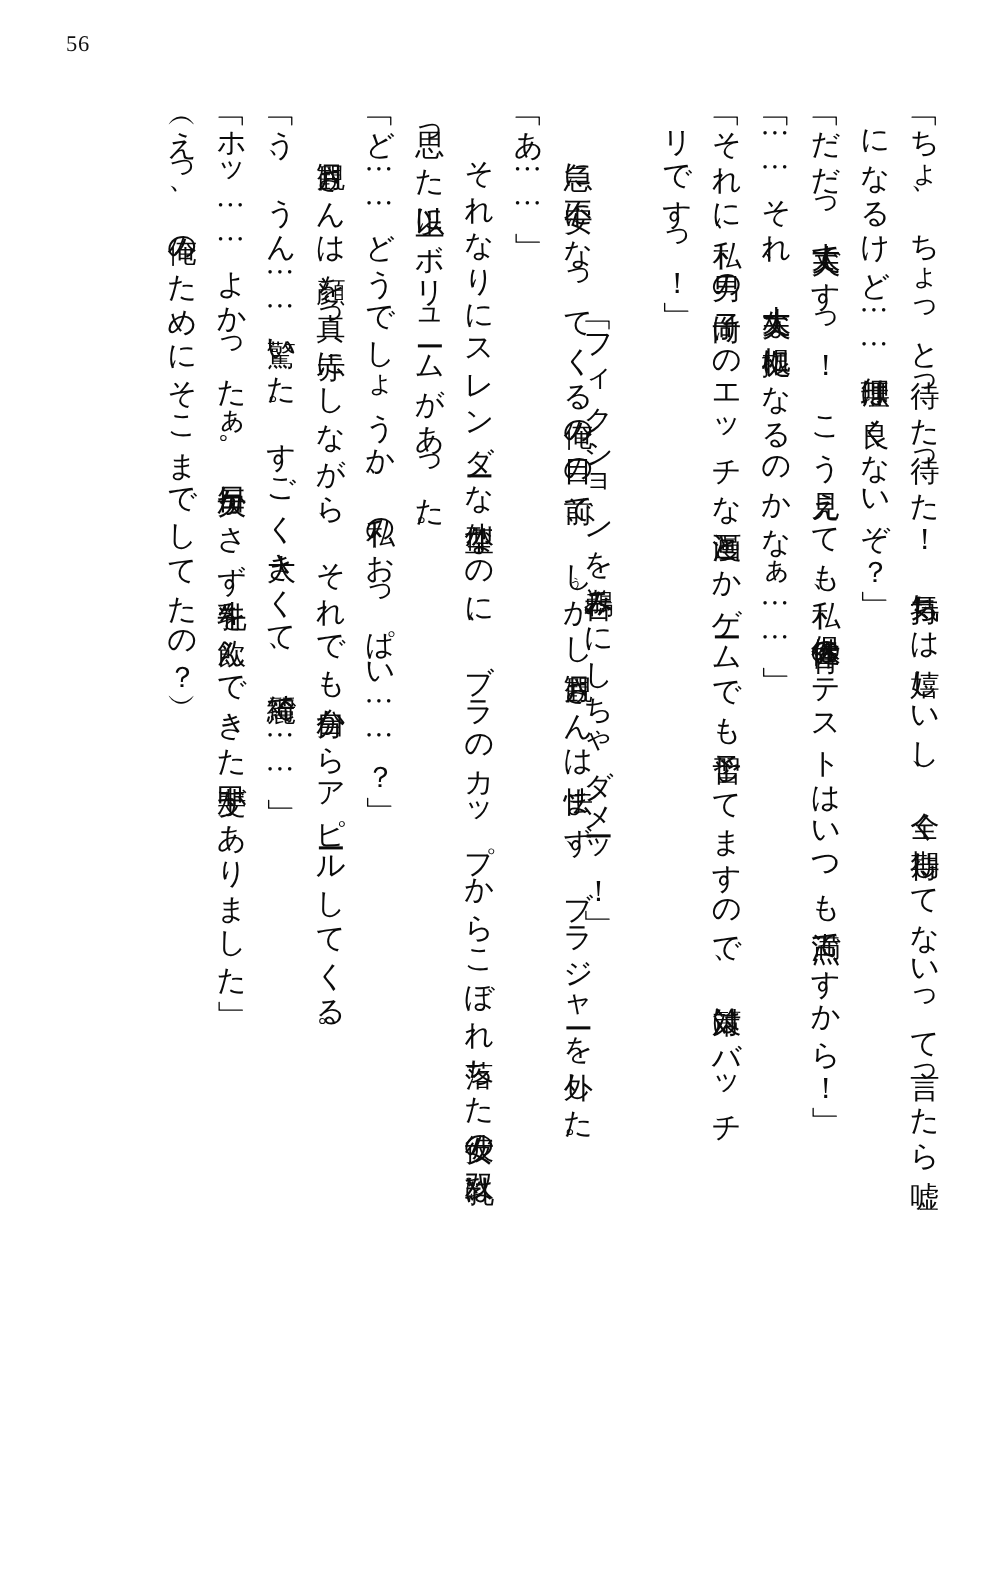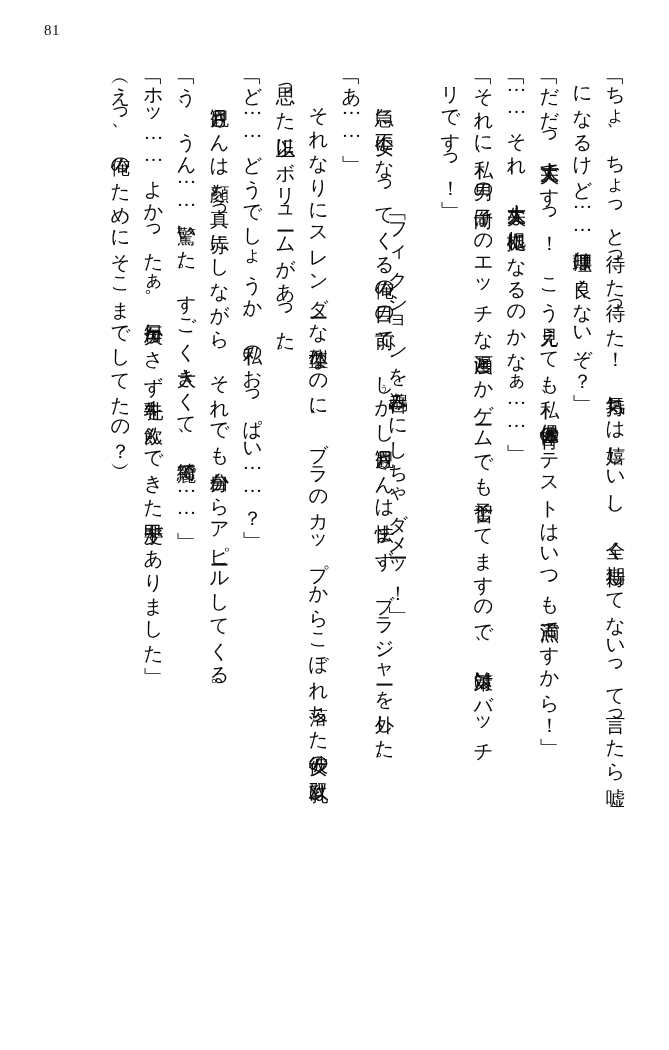--- a/index.html
+++ b/index.html
@@ -71,21 +71,21 @@
     top: 0;
     line-height: 1;
     white-space: pre;
   }
 </style>
 </head>
 <body>
 
 <div class="page">
 
-  <div class="page-number">81</div>
+  <div class="page-number">56</div>
 
   <div class="text-body">
     <div class="line">「ちょ、ちょっと待った待った！　気持ちは嬉しいし、全く期待してないって言ったら嘘</div>
     <div class="line">になるけど……無理は良くないぞ？」</div>
     <div class="line">「だだっ大丈夫ですっ！　こう見えても私、保健体育のテストはいつも満点ですから！」</div>
     <div class="line">「……それ、大丈夫な根拠になるのかなぁ……」</div>
     <div class="line">「それに私、男の子向けのエッチな漫画とかゲームでも予習してますので、対策はバッチ</div>
     <div class="line">リですっ！」</div>
     <div class="line">
       <span><span>「フィクションを鵜<span class="ruby-wrap">呑<span class="ruby-text">う</span></span>みにしちゃダメーッ！」</span></span>

